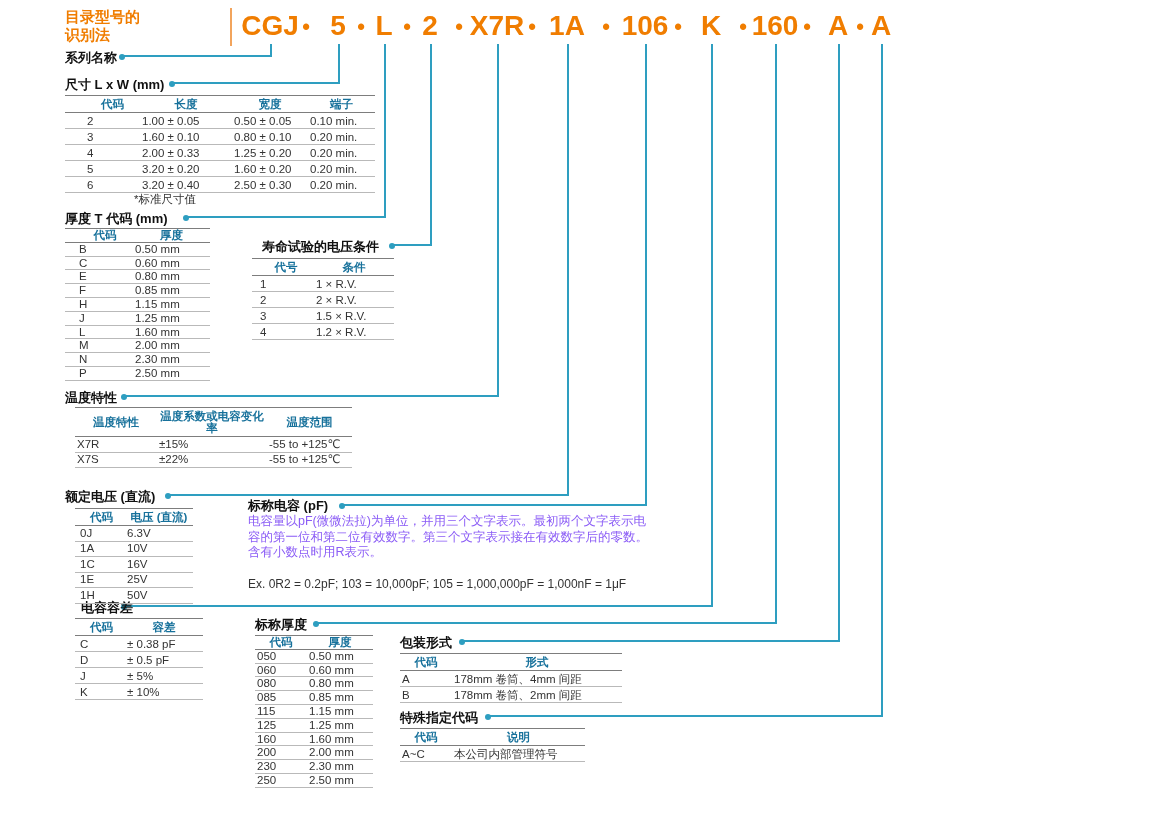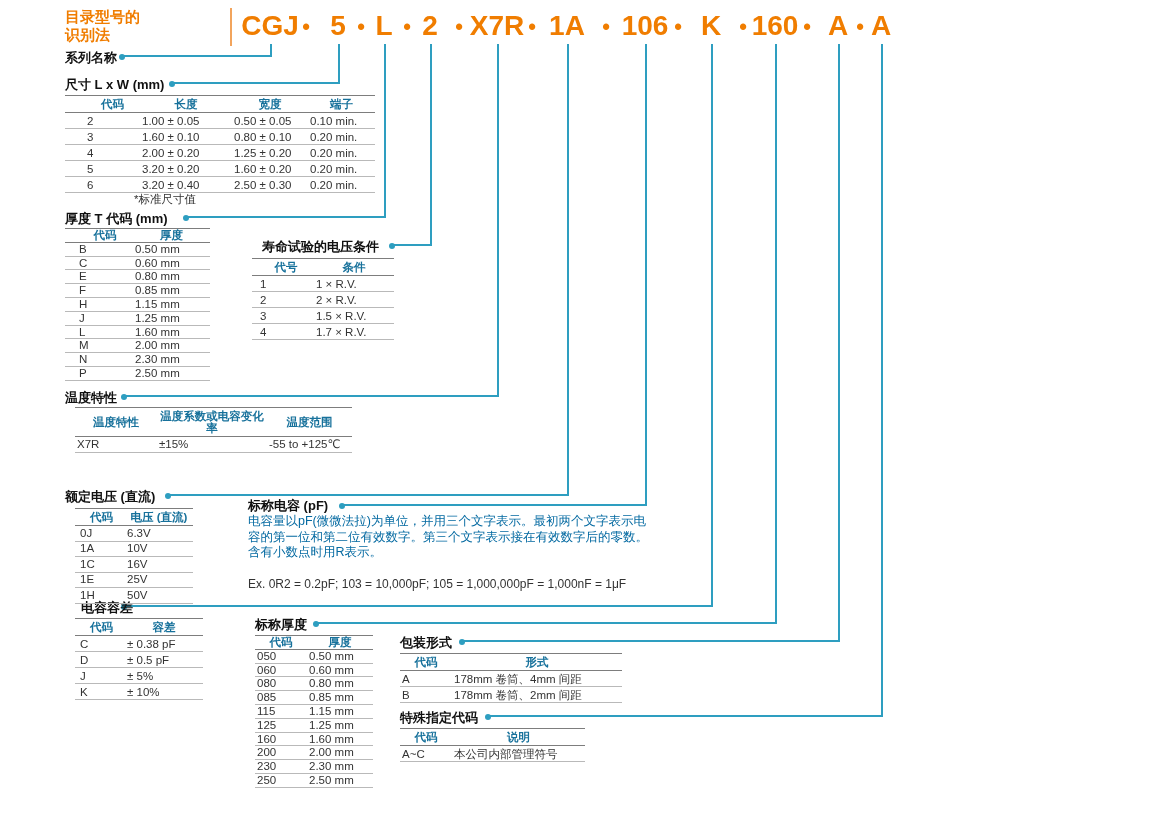--- a/index.html
+++ b/index.html
@@ -63,21 +63,21 @@
   .t-nthk{left:255px;top:635px;width:118px}
   .t-nthk th:nth-child(1){width:52px}
 
   .t-pack{left:400px;top:653px;width:222px}
   .t-pack th:nth-child(1){width:52px}
 
   .t-spec{left:400px;top:728px;width:185px}
   .t-spec th:nth-child(1){width:52px}
 
   .footnote { position:absolute; left:134px; top:192px; font-size:11.5px; color:#333; }
-  .cap-body { position:absolute; left:248px; top:514px; width:400px; font-size:12.5px; line-height:15.5px; color:#0369a1; }
+  .cap-body { position:absolute; left:248px; top:514px; width:400px; font-size:12.5px; line-height:15.5px; color:#8b5cf6; }
   .cap-ex { position:absolute; left:248px; top:577px; font-size:12px; color:#333; white-space:nowrap; }
 </style>
 </head>
 <body>
 
 <div class="page">
 
   <div class="kicker">
     <div>目录型号的</div>
     <div>识别法</div>
@@ -181,21 +181,21 @@
           <td>0.10 min.</td>
         </tr>
         <tr>
           <td>3</td>
           <td>1.60 ± 0.10</td>
           <td>0.80 ± 0.10</td>
           <td>0.20 min.</td>
         </tr>
         <tr>
           <td>4</td>
-          <td>2.00 ± 0.20</td>
+          <td>2.00 ± 0.33</td>
           <td>1.25 ± 0.20</td>
           <td>0.20 min.</td>
         </tr>
         <tr>
           <td>5</td>
           <td>3.20 ± 0.20</td>
           <td>1.60 ± 0.20</td>
           <td>0.20 min.</td>
         </tr>
         <tr>
@@ -274,39 +274,44 @@
         <tr>
           <td>2</td>
           <td>2 × R.V.</td>
         </tr>
         <tr>
           <td>3</td>
           <td>1.5 × R.V.</td>
         </tr>
         <tr>
           <td>4</td>
-          <td>1.7 × R.V.</td>
+          <td>1.2 × R.V.</td>
         </tr>
       </tbody>
   </table>
 
   <table class="tbl t-temp">
     <thead>
         <tr>
           <th>温度特性</th>
           <th>温度系数或电容变化率</th>
           <th>温度范围</th>
         </tr>
       </thead>
     <tbody>
         <tr>
           <td>X7R</td>
           <td>±15%</td>
           <td>-55 to +125℃</td>
         </tr>
+        <tr>
+          <td>X7S</td>
+          <td>±22%</td>
+          <td>-55 to +125℃</td>
+        </tr>
       </tbody>
   </table>
 
   <table class="tbl t-rv">
     <thead>
         <tr>
           <th>代码</th>
           <th>电压 (直流)</th>
         </tr>
       </thead>

